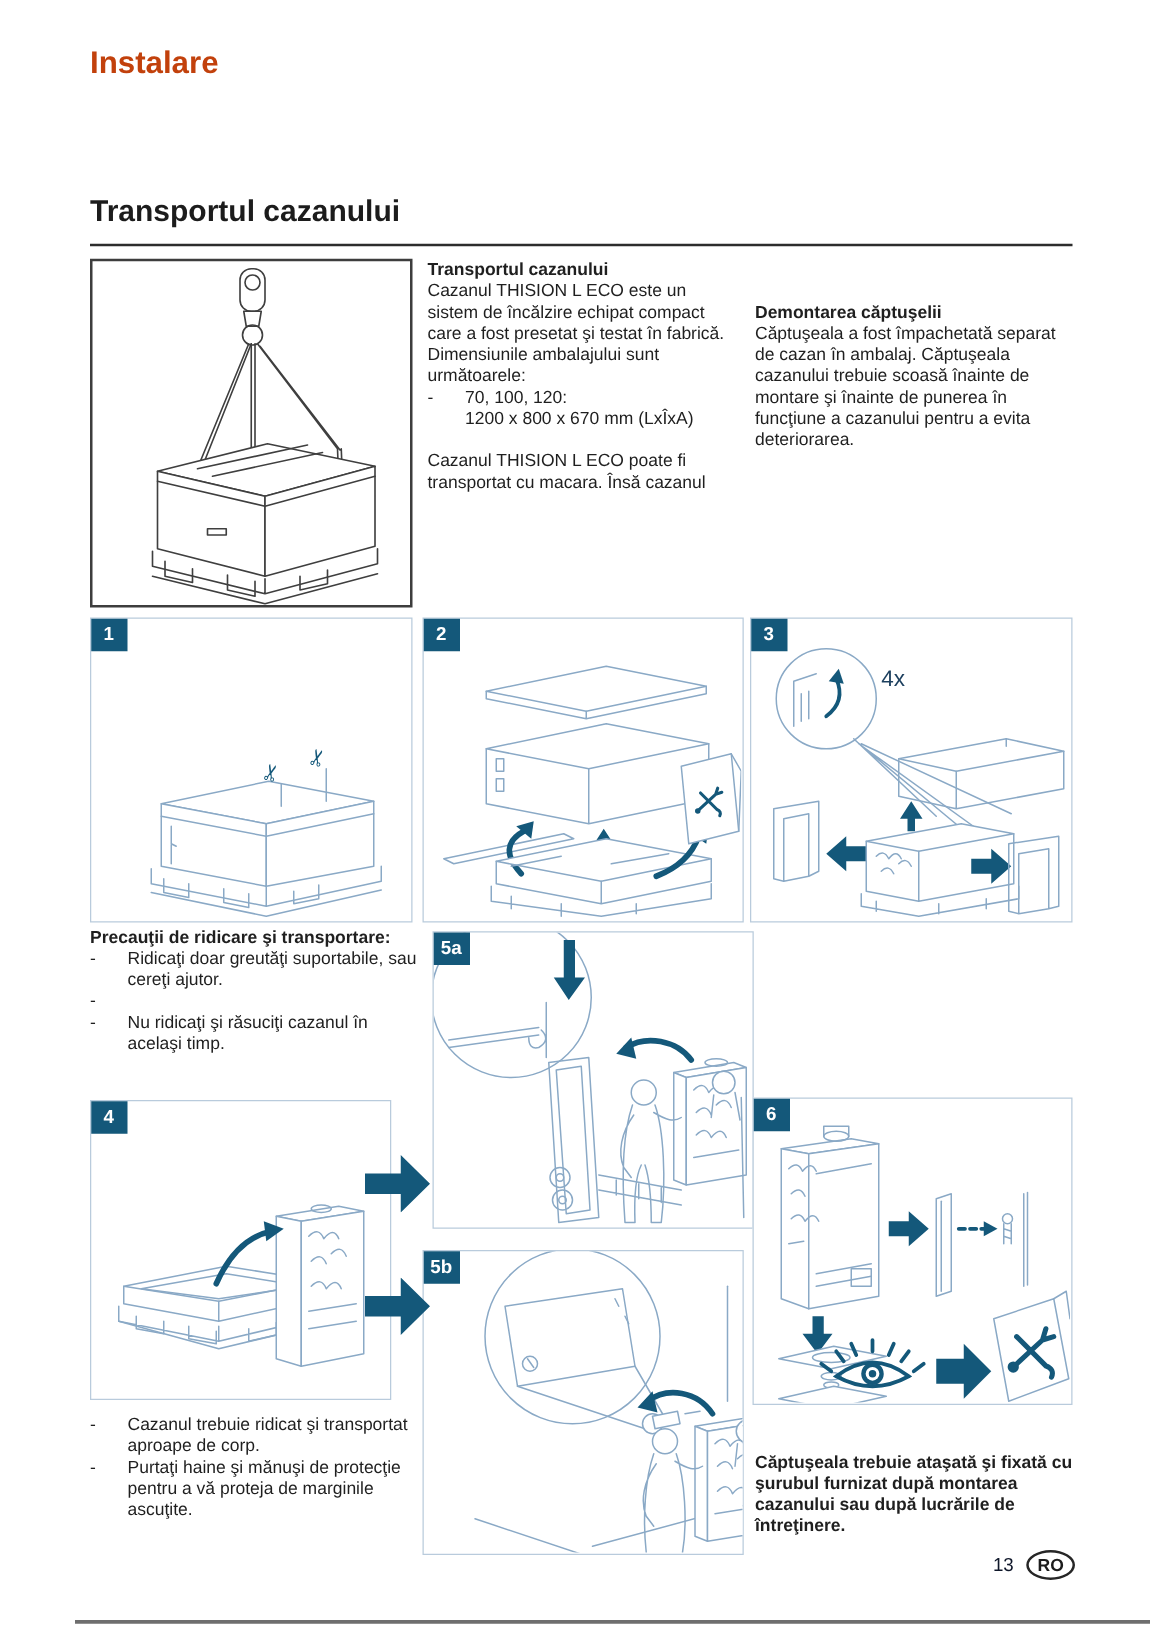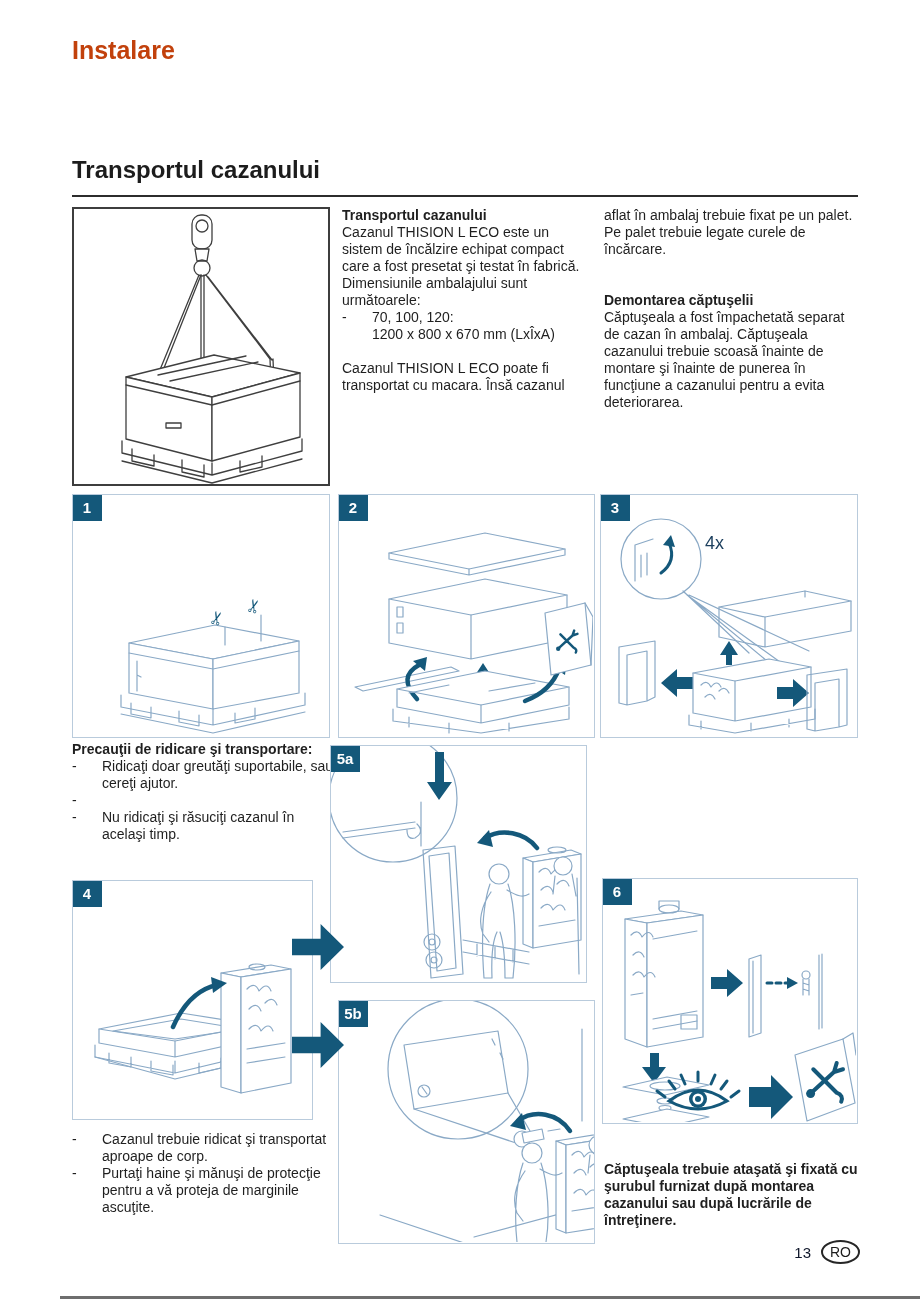--- a/index.html
+++ b/index.html
@@ -22,42 +22,42 @@
   .dash-row { display:flex; }
   .dash-row .dash { width:30px; flex:0 0 30px; }
   .indent { margin-left:30px; }
 
   .main-illus { position:absolute; left:72px; top:207px; width:258px; height:279px; border:2px solid #3d3d3d; background:#fff; }
 
   .panel { position:absolute; border:1.5px solid #b9cbdc; background:#fff; overflow:hidden; }
   .p1  { left:72px;  top:494px;  width:258px; height:244px; }
   .p2  { left:338px; top:494px;  width:257px; height:244px; }
   .p3  { left:600px; top:494px;  width:258px; height:244px; }
-  .p5a { left:330px; top:745px;  width:257px; height:238px; }
+  .p5a { left:346px; top:745px;  width:257px; height:238px; }
   .p4  { left:72px;  top:880px;  width:241px; height:240px; }
   .p5b { left:338px; top:1000px; width:257px; height:244px;padding-left:31px; }
   .p6  { left:602px; top:878px;  width:256px; height:246px; }
 
   .badge { position:absolute; left:-1px; top:-1px; min-width:30px; height:27px; padding:0 5px;
            background:#14587a; color:#fff; font-size:15px; font-weight:bold;
            display:flex; align-items:center; justify-content:center; z-index:3; }
 
   .precautions { position:absolute; left:72px; top:741px; width:268px; }
   .carry-notes { position:absolute; left:72px; top:1131px; width:268px; }
   .closing { position:absolute; left:604px; top:1161px; width:258px; font-weight:bold; }
 
   .big-arrow { position:absolute; width:52px; height:46px; background:#14587a; z-index:5;
                clip-path:polygon(0 32%, 55% 32%, 55% 0, 100% 50%, 55% 100%, 55% 68%, 0 68%); }
   .ba1 { left:292px; top:924px; }
   .ba2 { left:292px; top:1022px; }
 
   .footer { position:absolute; right:60px; top:1240px; display:flex; align-items:center; gap:10px; }
   .pagenum { font-size:15px; color:#0f172a; }
   .ro-badge { border:2px solid #262626; border-radius:50%; padding:2px 7px; font-size:14px;
-              font-weight:normal; color:#1c1c1c; }
+              font-weight:bold; color:#1c1c1c; }
 
   .scan-edge { position:absolute; left:60px; top:1296px; width:860px; height:3px; background:#4a4a4a; opacity:.8; }
 
   svg { display:block; }
   .ln   { stroke:#8aa9c6; stroke-width:1.2; fill:none; stroke-linejoin:round; stroke-linecap:round; }
   .lnf  { stroke:#8aa9c6; stroke-width:1.2; fill:#ffffff; stroke-linejoin:round; }
   .dk   { stroke:#3f3f3f; stroke-width:1.3; fill:none; stroke-linejoin:round; stroke-linecap:round; }
   .dkf  { stroke:#3f3f3f; stroke-width:1.3; fill:#ffffff; stroke-linejoin:round; }
   .tealf{ fill:#14587a; stroke:none; }
   .teall{ stroke:#14587a; stroke-width:4.5; fill:none; stroke-linecap:round; }
@@ -99,21 +99,20 @@
     <div class="dash-row">
       <span class="dash">-</span>
       <span>70, 100, 120:</span>
     </div>
     <div class="indent">1200 x 800 x 670 mm (LxÎxA)</div>
     <div class="gap"></div>
     <div class="para">Cazanul THISION L ECO poate fi transportat cu macara. Însă cazanul</div>
   </div>
 
   <div class="col2 body-txt">
-    <div class="para">aflat în ambalaj trebuie fixat pe un palet. Pe palet trebuie legate curele de încărcare.</div>
     <div class="gap"></div>
     <div class="gap"></div>
     <div class="b">Demontarea căptuşelii</div>
     <div class="para">Căptuşeala a fost împachetată separat de cazan în ambalaj. Căptuşeala cazanului trebuie scoasă înainte de montare şi înainte de punerea în funcţiune a cazanului pentru a evita deteriorarea.</div>
   </div>
 
   <div class="panel p1">
     <div class="badge">1</div>
     <svg width="255" height="241" viewBox="0 0 255 241">
       <polygon class="lnf" points="56,148 142,130 226,146 140,164"></polygon>

